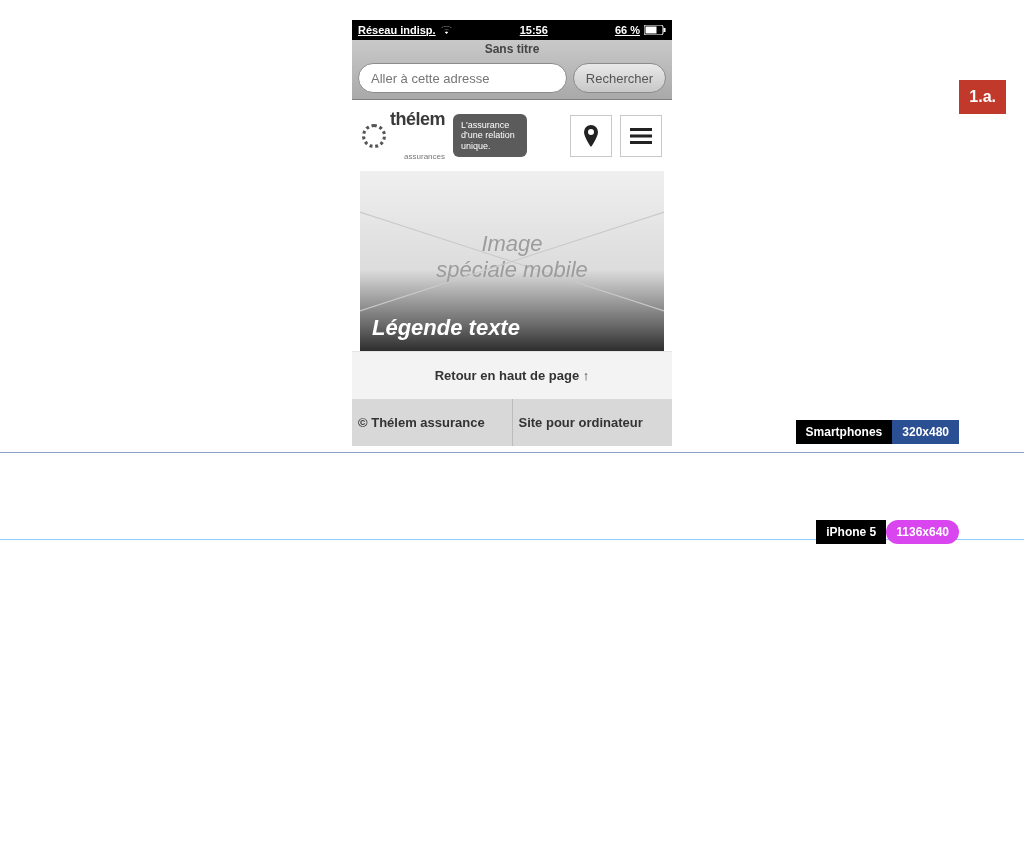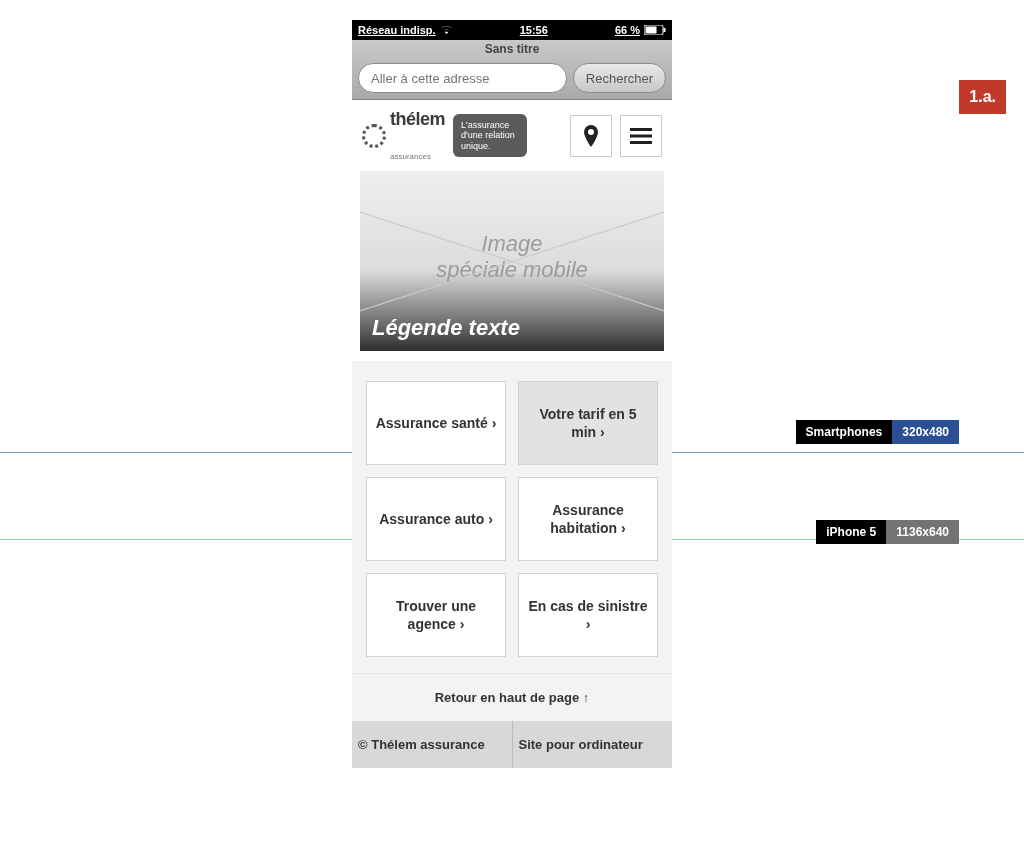--- a/index.html
+++ b/index.html
@@ -16,21 +16,21 @@
   .guide-480 { top: 452px; background: #2b4f93; opacity: .55; }
   .guide-iphone5 { top: 539px; background: #2ea0ff; opacity: .55; }
 
   .guide-label {
     position: absolute; display: flex; height: 24px; font-size: 12px;
     font-weight: bold; color: #fff;
   }
   .guide-label span { display: inline-flex; align-items: center; padding: 0 10px; }
   .gl-black { background: #000; }
   .gl-blue1 { background: #2b4f93; }
-  .gl-blue2 { background: #737373; }
+  .gl-blue2 { background: #d946ef; border-radius: 12px; }
 
   .gl-smart { top: 420px; right: 65px; }
   .gl-iphone5 { top: 520px; right: 65px; }
 
   .badge-1a {
     position: absolute; top: 80px; right: 18px;
     background: #c0392b; color: #fff; font-weight: bold;
     padding: 8px 10px; font-size: 16px;
   }
 
@@ -75,21 +75,21 @@
     padding: 10px 10px; background: #fff;
   }
   .logo { display: flex; align-items: center; gap: 4px; }
   .logo-mark { width: 24px; height: 24px; position: relative; }
   .logo-mark::before {
     content:""; position:absolute; inset:0;
     border: 3px dotted #555; border-radius: 50%;
   }
   .logo-text { display: flex; flex-direction: column; line-height: 1; gap: 25px; }
   .logo-text .l1 { font-size: 18px; font-weight: 600; color: #3a3a3a; letter-spacing: -0.5px; }
-  .logo-text .l2 { font-size: 8px; color: #777; }
+  .logo-text .l2 { font-size: 8px; color: #777; text-align: right; }
   .speech {
     position: relative; background: #5b5b5b; color: #fff; font-size: 9px;
     padding: 6px 8px; border-radius: 6px; width: 74px; line-height: 1.15;
   }
   .speech::after {
     content:""; position:absolute; bottom:-6px; left:12px;
     border: 6px solid transparent; border-top-color:#5b5b5b;
   }
   .icon-btn {
     width: 42px; height: 42px; border: 1px solid #c9c9c9; background: #fff;
@@ -224,28 +224,20 @@
   </div>
 
   <div class="hero">
     <div class="hero-label">
       <span>Image</span><br>
       <span>spéciale mobile</span>
     </div>
     <div class="hero-caption">Légende texte</div>
   </div>
 
-  <div class="tiles">
-    <button class="tile">Assurance santé ›</button>
-    <button class="tile alt">Votre tarif en 5 min ›</button>
-    <button class="tile">Assurance auto ›</button>
-    <button class="tile">Assurance habitation ›</button>
-    <button class="tile">Trouver une agence ›</button>
-    <button class="tile">En cas de sinistre ›</button>
-  </div>
 
   <div class="backtop">Retour en haut de page  ↑</div>
 
   <div class="footer">
     <div>© Thélem assurance</div>
     <div>Site pour ordinateur</div>
   </div>
 
 </div>
 

